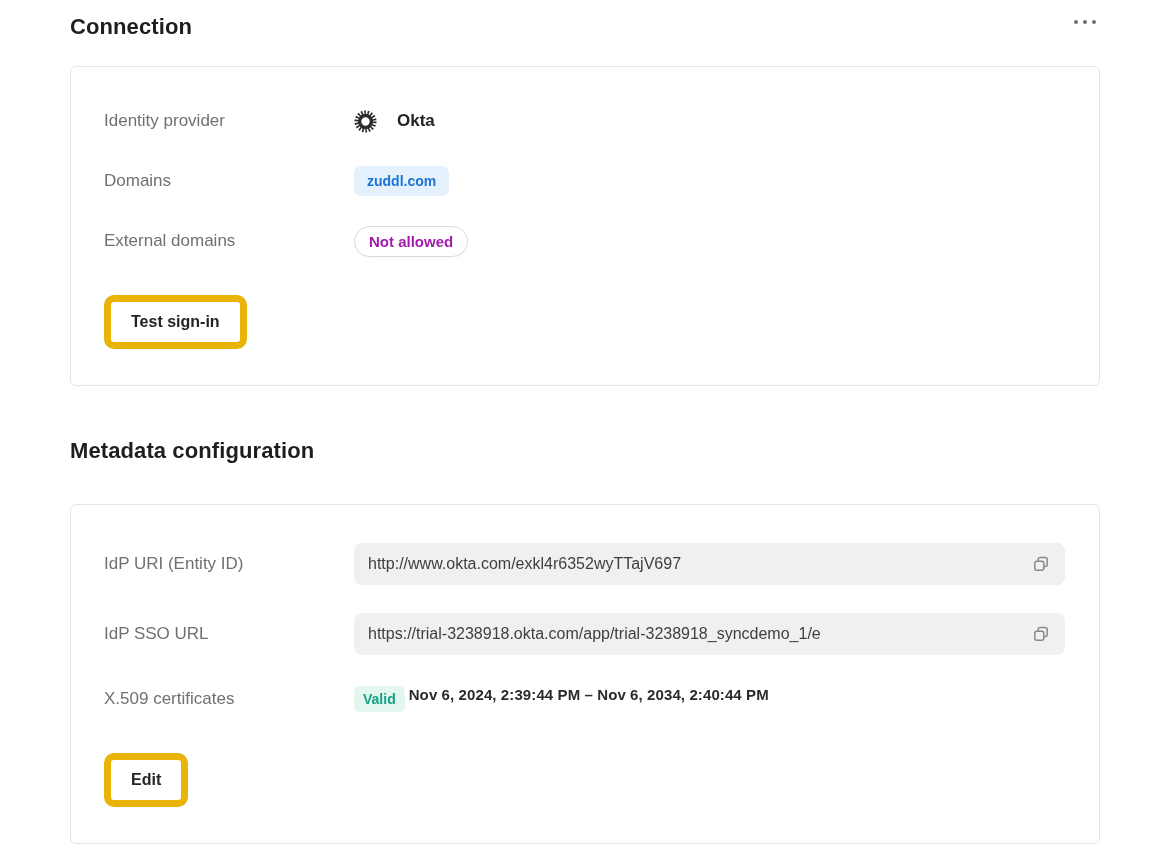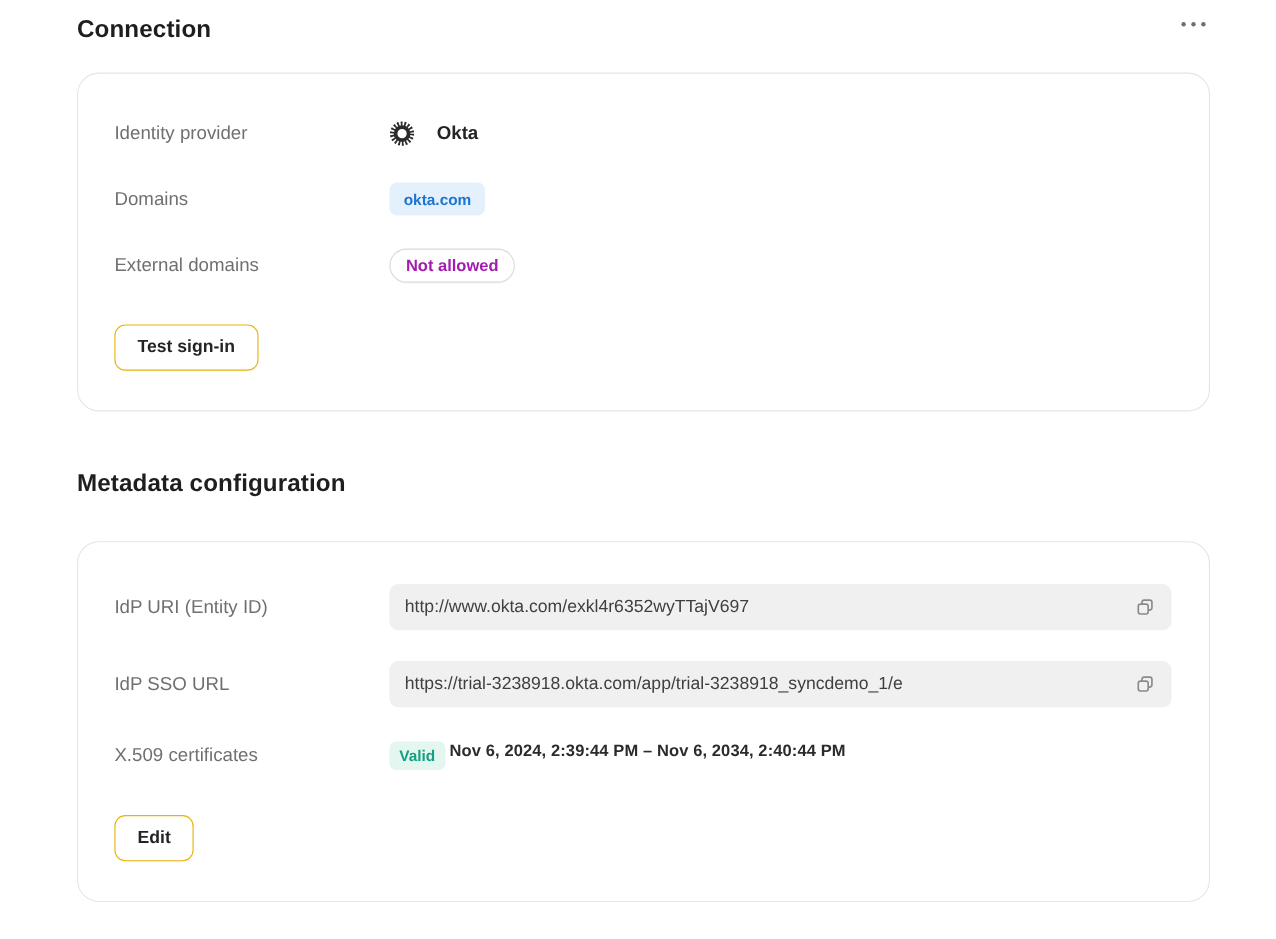--- a/index.html
+++ b/index.html
@@ -21,21 +21,21 @@
     padding-top: 4px;
   }
   .kebab {
     display: flex; gap: 5px; padding: 10px 4px; cursor: pointer;
   }
   .kebab .dot { width: 4px; height: 4px; border-radius: 50%; background: #6f6f6f; }
 
   .card {
     width: 1030px;
     border: 1px solid #e5e5e5;
-    border-radius: 20px;
+    border-radius: 6px;
     background: #ffffff;
     padding: 38px 34px 36px 33px;
   }
   .card-1 { margin-top: 26px; }
   .card-2 { margin-top: 40px; }
   .section-2 { margin-top: 48px; }
 
   .row {
     display: grid; grid-template-columns: 250px 1fr;
     align-items: center;
@@ -58,21 +58,21 @@
     background: #ffffff; color: #a21caf;
     border: 1px solid #dadada;
     font-size: 15px; font-weight: 600;
     padding: 6px 14px; border-radius: 999px;
     box-shadow: 0 1px 1px rgba(0,0,0,0.03);
   }
 
   .btn {
     display: inline-block;
     background: #ffffff;
-    border: 1px solid #eab308;
+    border: 7px solid #eab308;
     border-radius: 10px;
     font-family: "Liberation Sans", sans-serif;
     font-size: 16px; font-weight: 700; color: #242424;
     padding: 11px 20px;
     cursor: pointer;
     box-shadow: 0 1px 1px rgba(0,0,0,0.02);
   }
   .btn-block { margin-top: 38px; }
 
   .field {
@@ -128,21 +128,21 @@
             <circle cx="12" cy="12" r="6.2" fill="none" stroke="#2b2b2b" stroke-width="3.6"></circle>
           </svg>
         </span>
         <span class="provider-name">Okta</span>
       </div>
     </div>
 
     <div class="row">
       <div class="row-label">Domains</div>
       <div>
-        <span class="badge-domain">okta.com</span>
+        <span class="badge-domain">zuddl.com</span>
       </div>
     </div>
 
     <div class="row">
       <div class="row-label">External domains</div>
       <div>
         <span class="pill-neutral">Not allowed</span>
       </div>
     </div>
 

